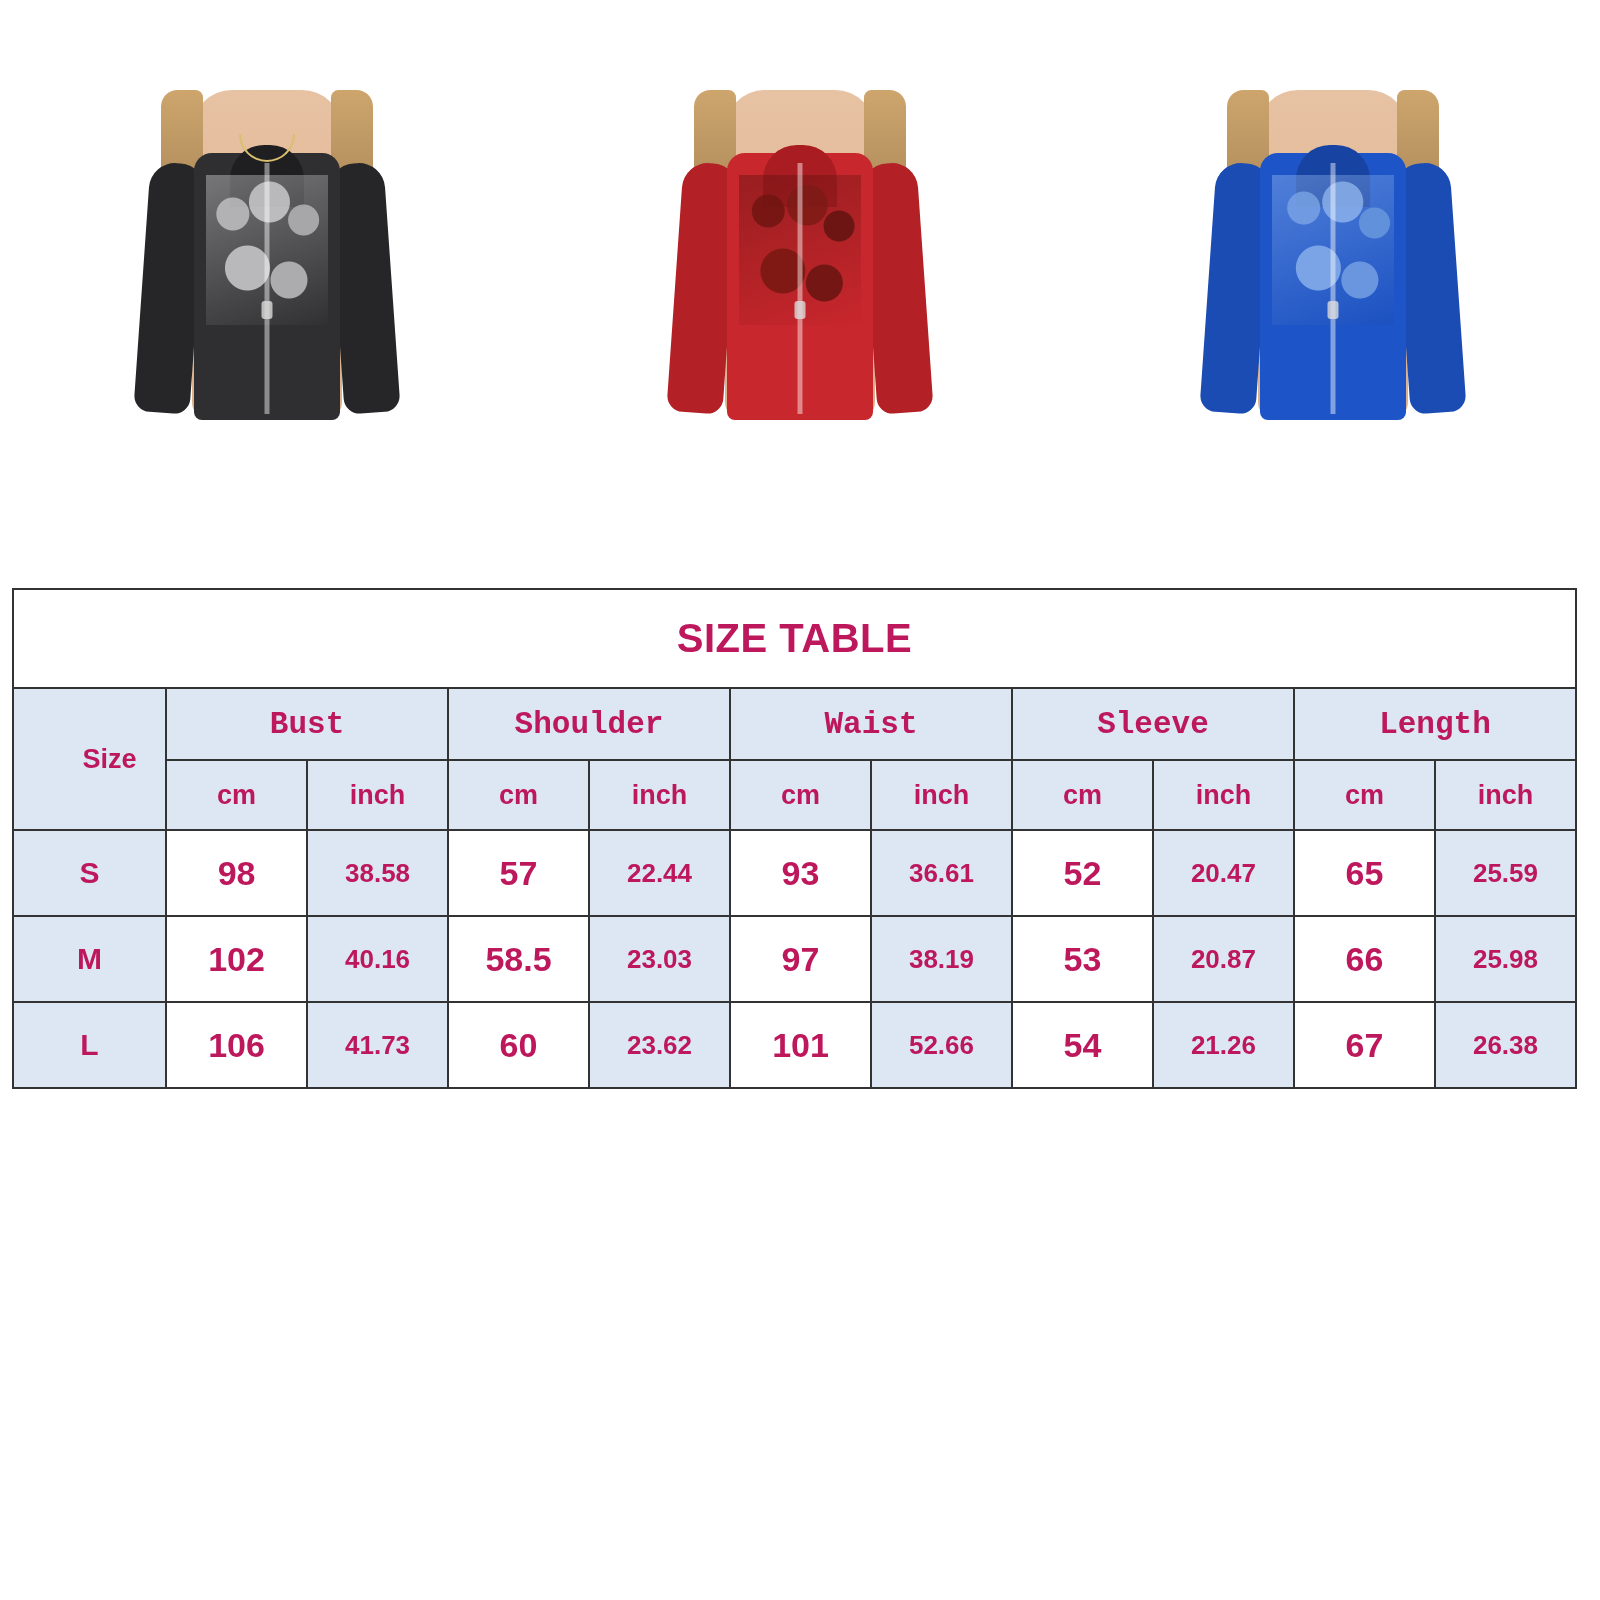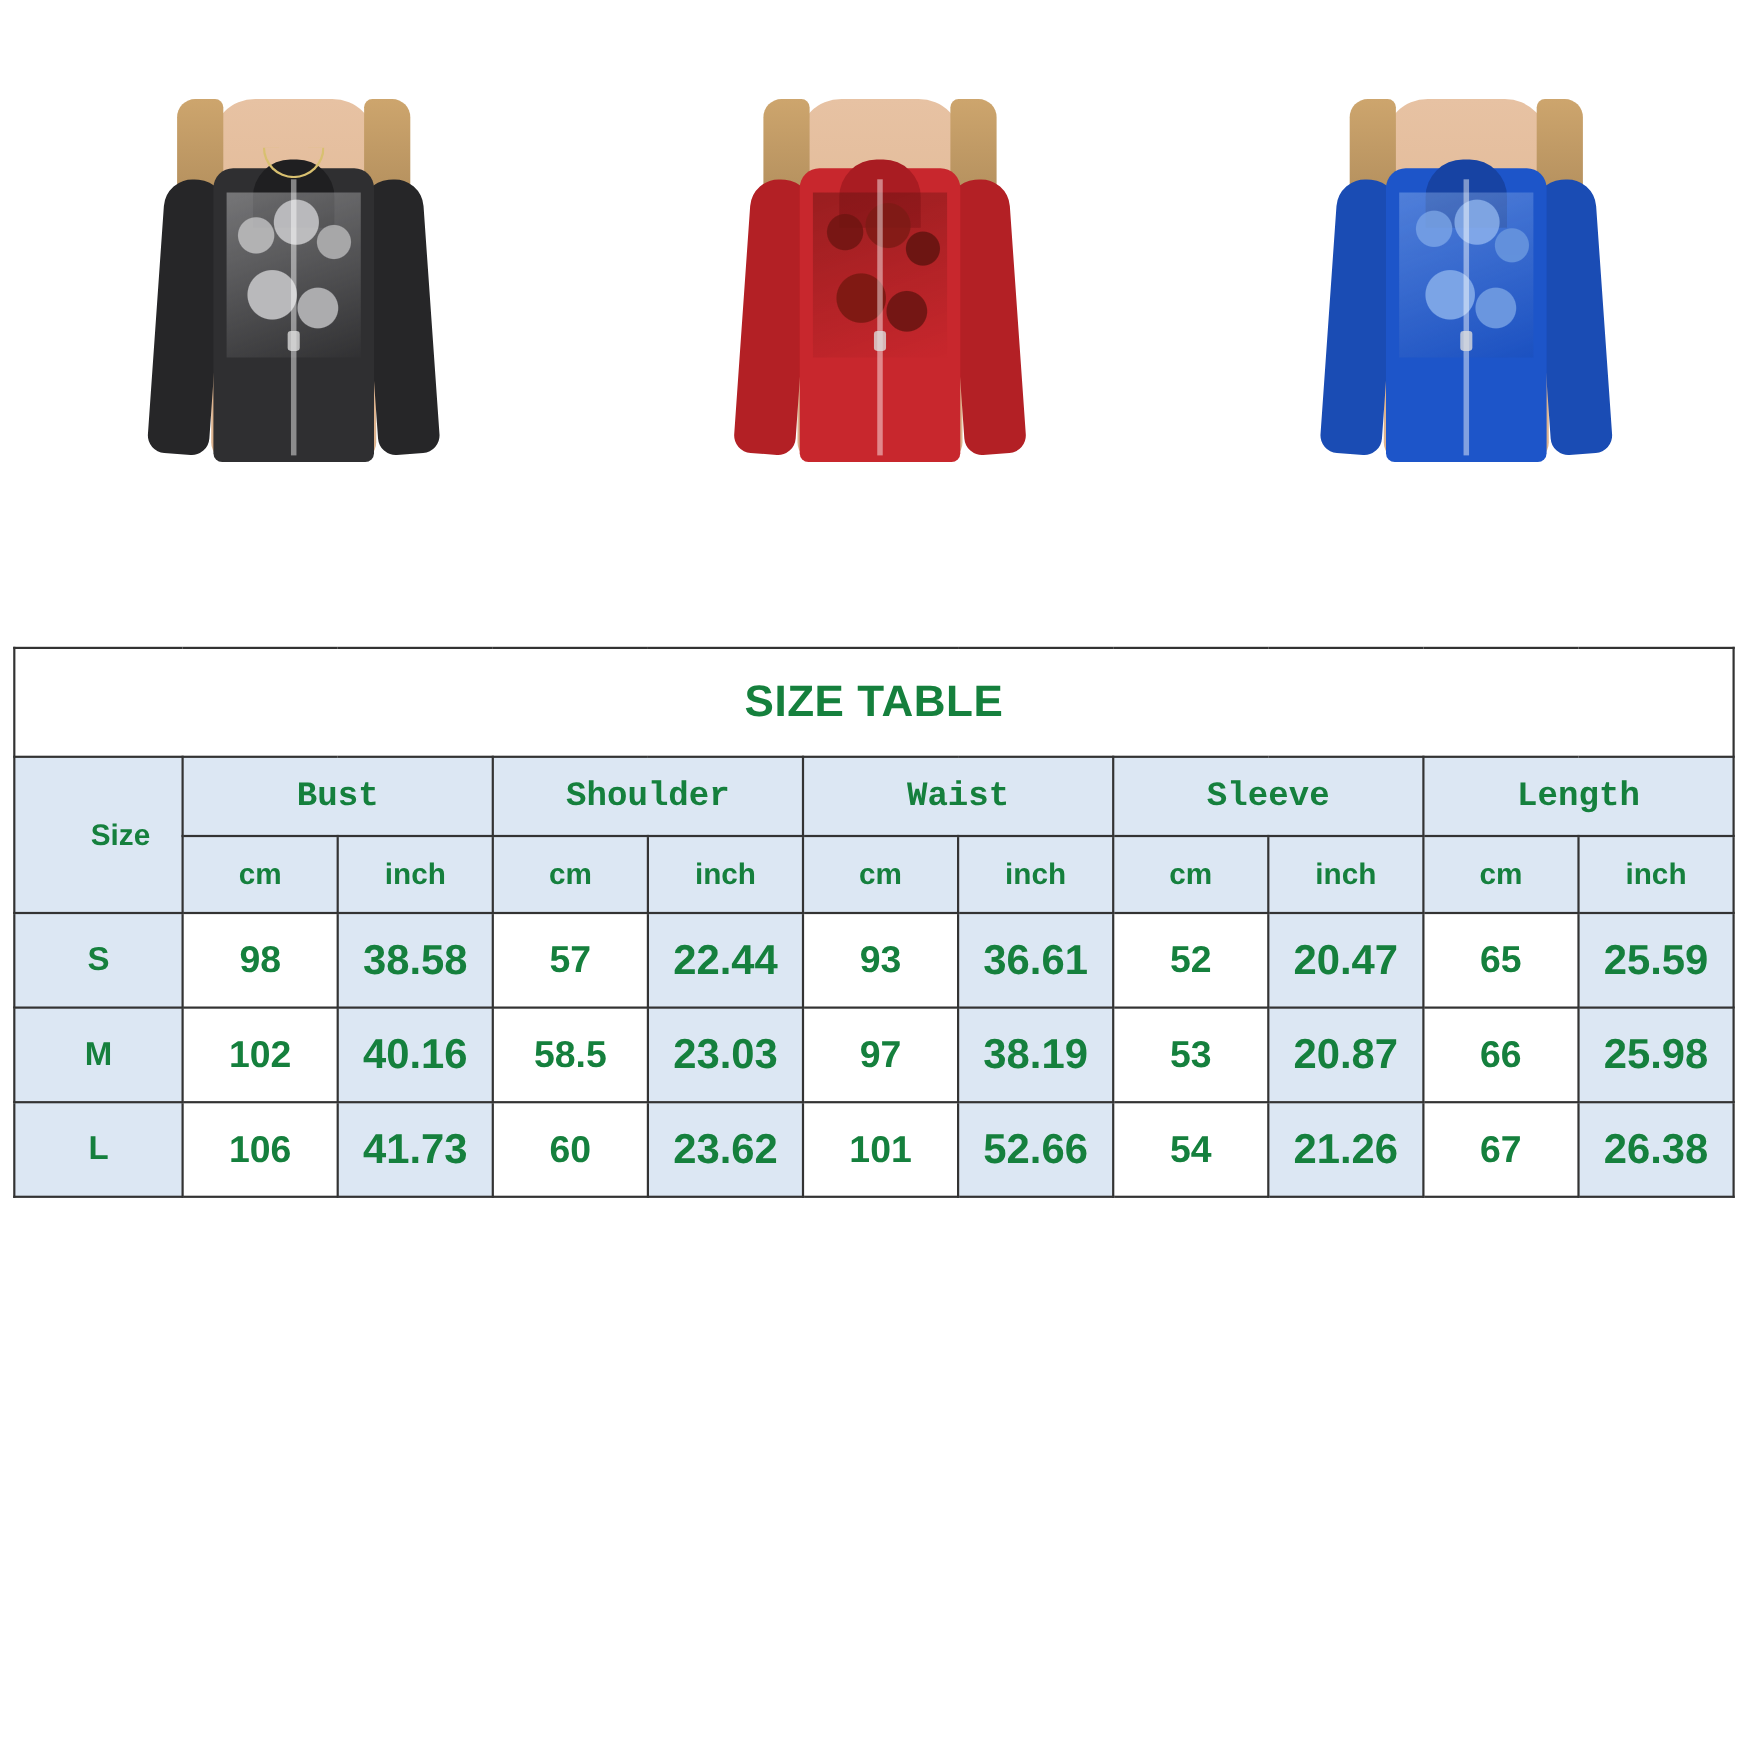--- a/index.html
+++ b/index.html
@@ -153,21 +153,21 @@
   table.size-table {
     width: 100%;
     border-collapse: collapse;
     table-layout: fixed;
   }
   table.size-table td, table.size-table th {
     border: 2px solid #333333;
     text-align: center;
     vertical-align: middle;
     font-weight: bold;
-    color: #15803d;
+    color: #be185d;
     margin-left: 30px;
   }
   .tbl-title {
     font-size: 40px;
     padding: 26px 0;
     background: #ffffff;
     letter-spacing: 0.5px;
   }
   .grp-head {
     font-size: 31px;
@@ -194,21 +194,21 @@
     font-size: 30px;
     background: #dce7f3;
     height: 82px;
   }
   .cell-cm {
     font-size: 34px;
     background: #ffffff;
     border-radius: 14px;
   }
   .cell-inch {
-    font-size: 38px;
+    font-size: 26px;
     background: #dce7f3;
   }
 </style>
 </head>
 <body>
 
 <div class="photo-strip">
 
   <div class="photo">
     <div class="skin"></div>

